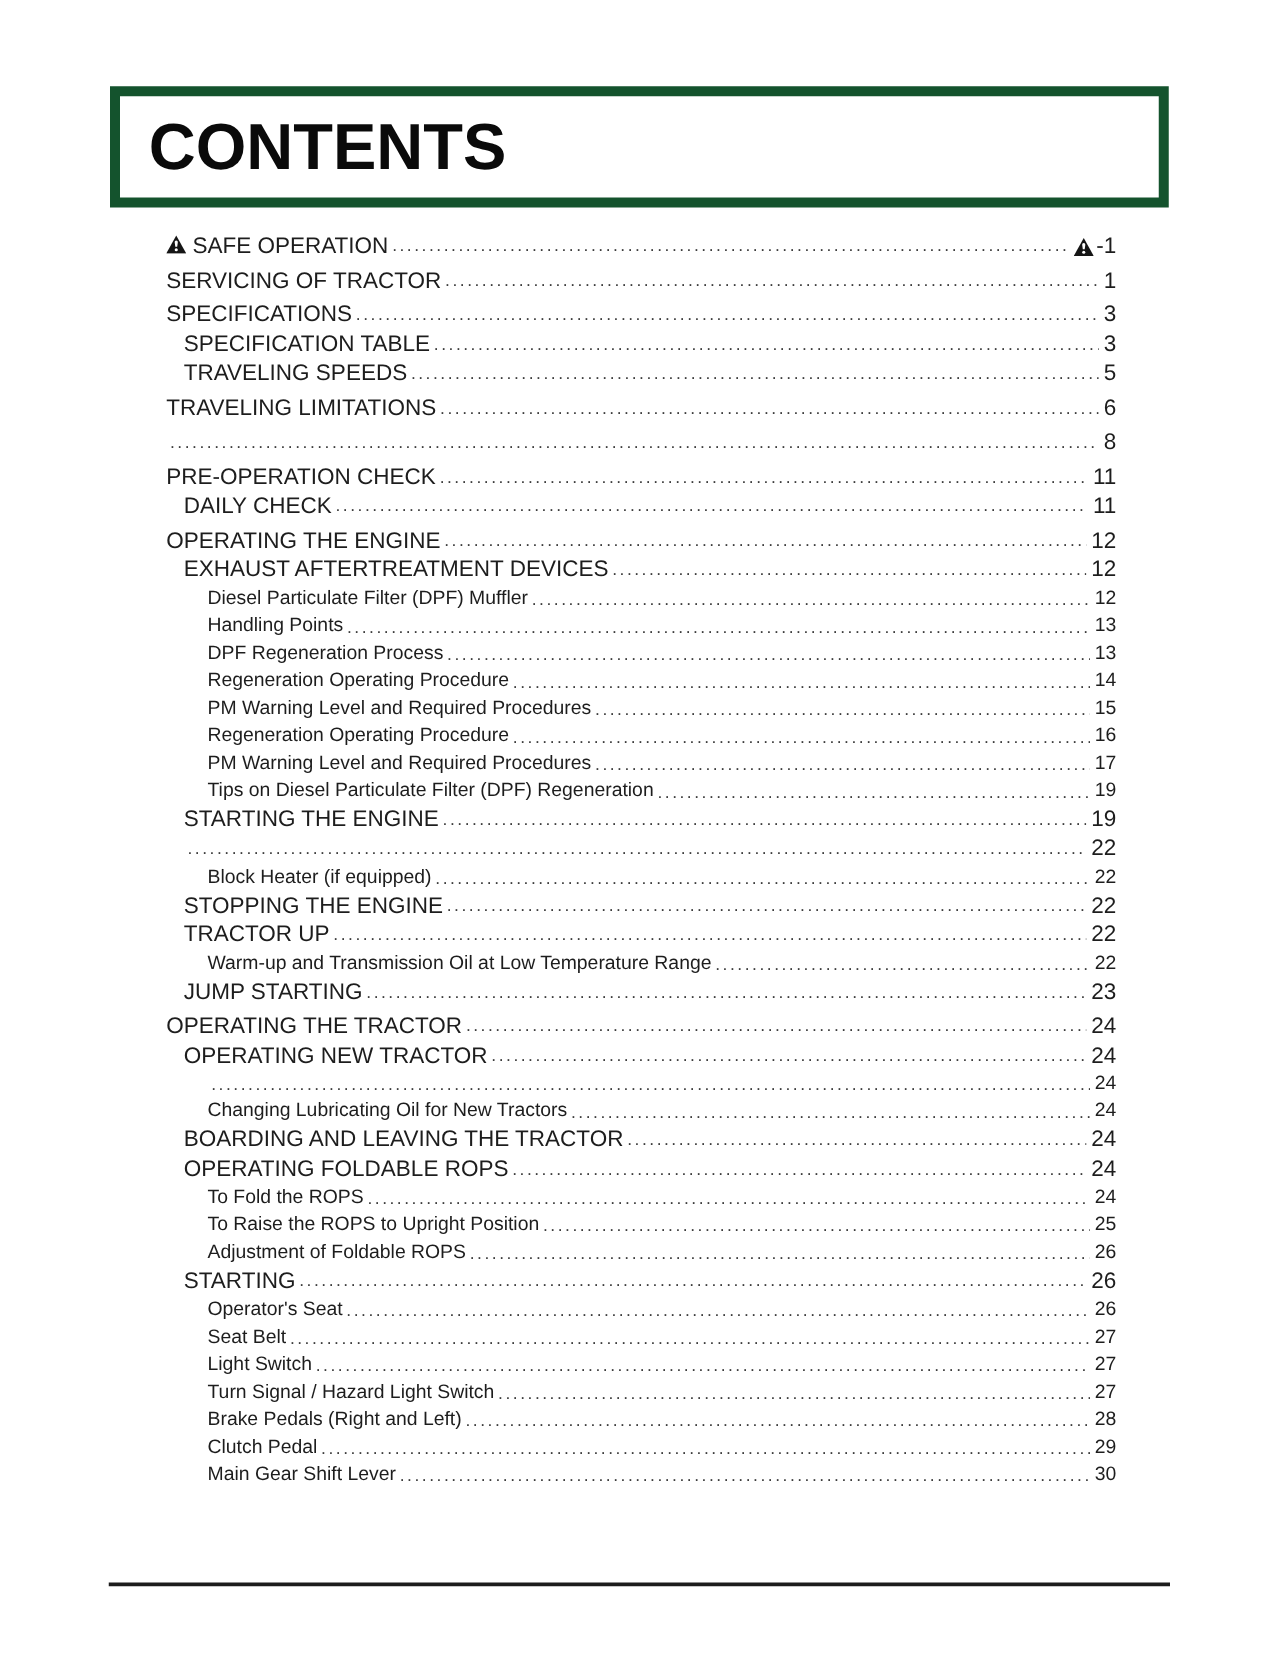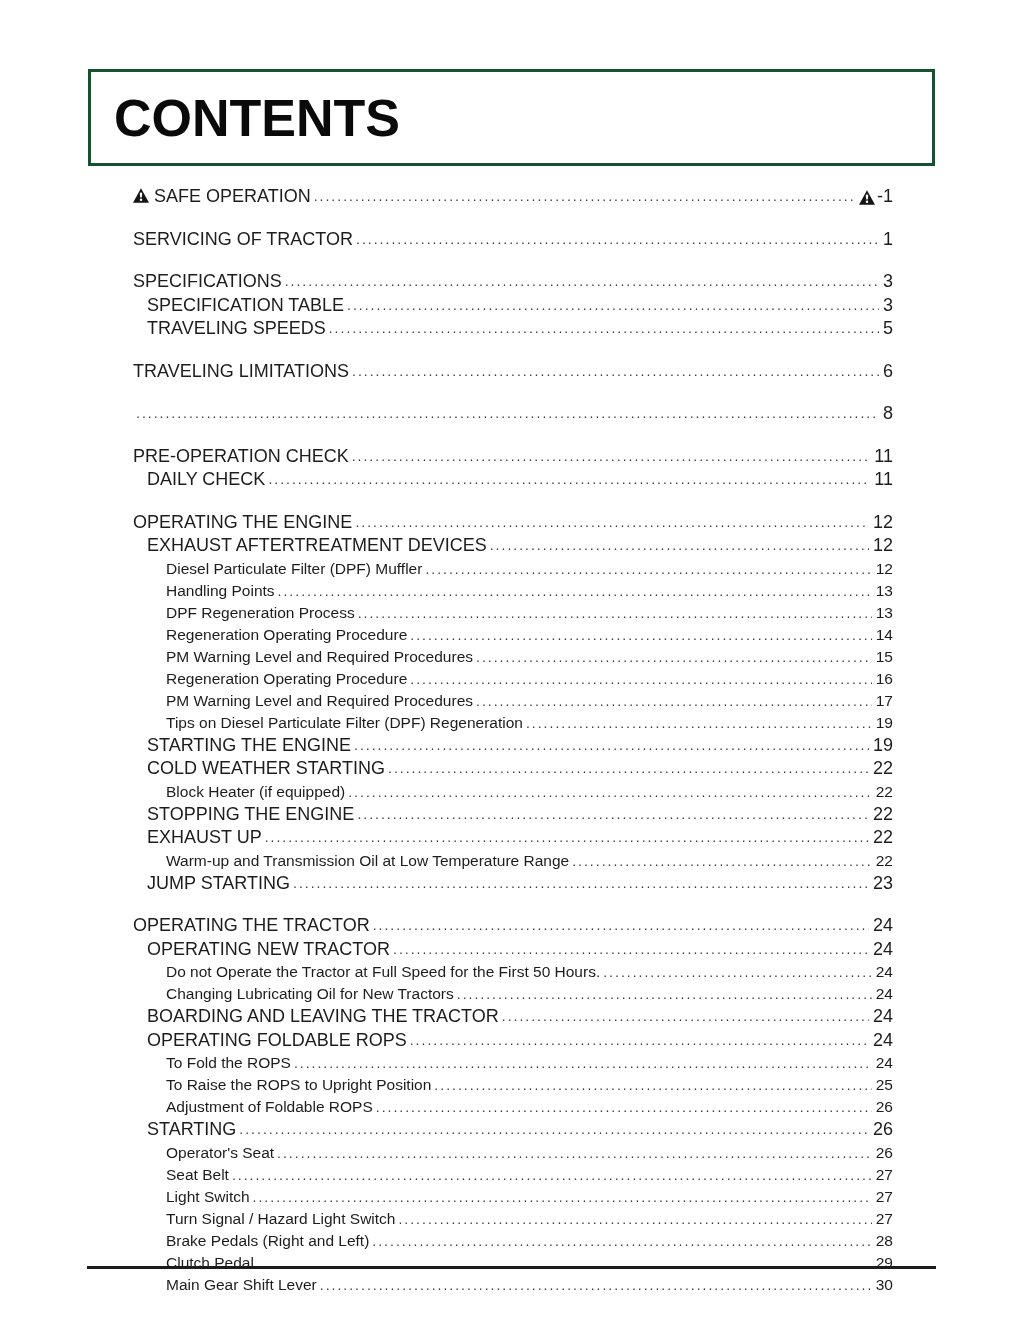--- a/index.html
+++ b/index.html
@@ -9,21 +9,21 @@
     font-family: "Liberation Sans", "DejaVu Sans", sans-serif;
     color: #1d1d1d;
     position: relative;
     overflow: hidden;
   }
   
   .header-box {
     position: absolute;
     left: 88px; top: 69px;
     width: 847px; height: 97px;
-    border: 3px solid #14532d;
+    border: 8px solid #14532d;
     background: #fff;
     display: flex;
     align-items: center;
   }
   .header-box h1 {
     font-size: 52px;
     font-weight: bold;
     letter-spacing: 0px;
     padding-left: 23px;
     color: #0a0a0a;
@@ -35,21 +35,21 @@
     left: 133px; top: 185px;
     width: 760px;
   }
   .toc-row {
     display: flex;
     align-items: center;
     line-height: 23.5px;
     font-size: 18px;
     color: #1d1d1d;
   }
-  .toc-row.group { margin-top: 19px; }
+  .toc-row.group { margin-top: 4px; }
   .toc-row.group:first-child { margin-top: 0; }
   .toc-row.lvl1 { padding-left: 14px; }
   .toc-row.lvl2 { padding-left: 33px; line-height: 22px; font-size: 15.5px; }
   .toc-label {
     white-space: nowrap;
     flex: 0 0 auto;
   }
   .toc-dots {
     flex: 1 1 auto;
     min-width: 0;
@@ -195,36 +195,35 @@
       <span class="toc-label">Tips on Diesel Particulate Filter (DPF) Regeneration</span>
       <span class="toc-dots">................................................................................................................................................................................................................................................</span>
       <span class="toc-page">19</span>
     </div>
     <div class="toc-row lvl1">
       <span class="toc-label">STARTING THE ENGINE</span>
       <span class="toc-dots">................................................................................................................................................................................................................................................</span>
       <span class="toc-page">19</span>
     </div>
     <div class="toc-row lvl1">
-      <span class="toc-label">COLD WEATHER STARTING</span>
       <span class="toc-dots">................................................................................................................................................................................................................................................</span>
       <span class="toc-page">22</span>
     </div>
     <div class="toc-row lvl2">
       <span class="toc-label">Block Heater (if equipped)</span>
       <span class="toc-dots">................................................................................................................................................................................................................................................</span>
       <span class="toc-page">22</span>
     </div>
     <div class="toc-row lvl1">
       <span class="toc-label">STOPPING THE ENGINE</span>
       <span class="toc-dots">................................................................................................................................................................................................................................................</span>
       <span class="toc-page">22</span>
     </div>
     <div class="toc-row lvl1">
-      <span class="toc-label">EXHAUST UP</span>
+      <span class="toc-label">TRACTOR UP</span>
       <span class="toc-dots">................................................................................................................................................................................................................................................</span>
       <span class="toc-page">22</span>
     </div>
     <div class="toc-row lvl2">
       <span class="toc-label">Warm-up and Transmission Oil at Low Temperature Range</span>
       <span class="toc-dots">................................................................................................................................................................................................................................................</span>
       <span class="toc-page">22</span>
     </div>
     <div class="toc-row lvl1">
       <span class="toc-label">JUMP STARTING</span>
@@ -235,21 +234,20 @@
       <span class="toc-label">OPERATING THE TRACTOR</span>
       <span class="toc-dots">................................................................................................................................................................................................................................................</span>
       <span class="toc-page">24</span>
     </div>
     <div class="toc-row lvl1">
       <span class="toc-label">OPERATING NEW TRACTOR</span>
       <span class="toc-dots">................................................................................................................................................................................................................................................</span>
       <span class="toc-page">24</span>
     </div>
     <div class="toc-row lvl2">
-      <span class="toc-label">Do not Operate the Tractor at Full Speed for the First 50 Hours.</span>
       <span class="toc-dots">................................................................................................................................................................................................................................................</span>
       <span class="toc-page">24</span>
     </div>
     <div class="toc-row lvl2">
       <span class="toc-label">Changing Lubricating Oil for New Tractors</span>
       <span class="toc-dots">................................................................................................................................................................................................................................................</span>
       <span class="toc-page">24</span>
     </div>
     <div class="toc-row lvl1">
       <span class="toc-label">BOARDING AND LEAVING THE TRACTOR</span>

